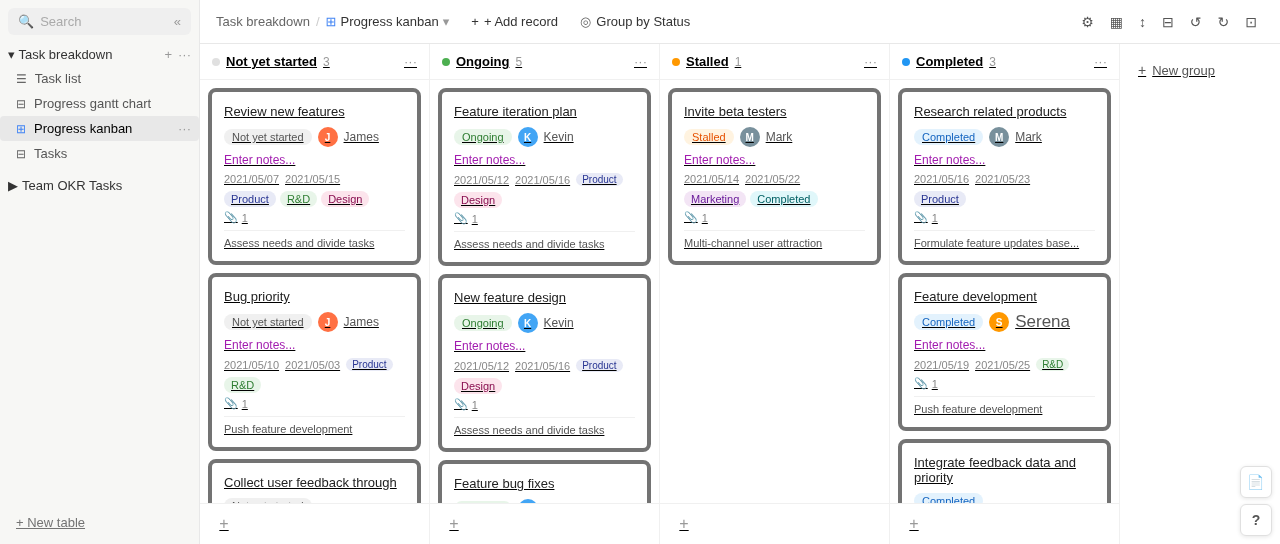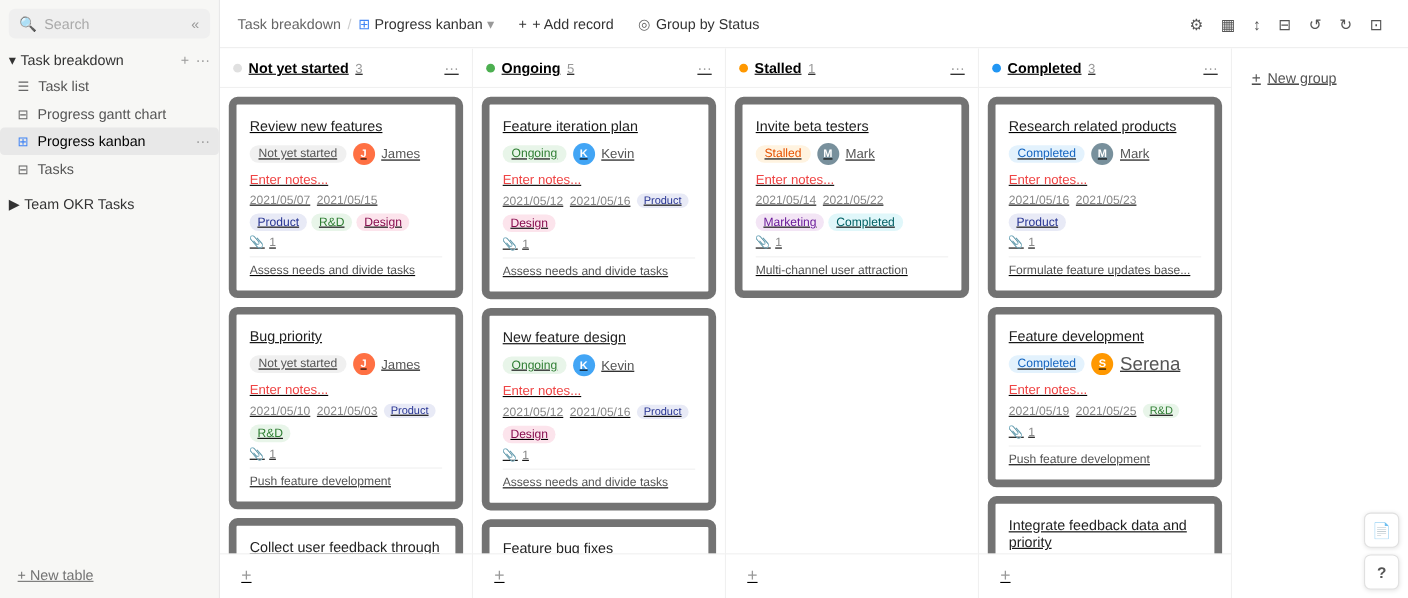--- a/index.html
+++ b/index.html
@@ -46,41 +46,41 @@
     .dot-not-started { background: #e0e0e0; }
     .dot-ongoing { background: #4CAF50; }
     .dot-stalled { background: #FF9800; }
     .dot-completed { background: #2196F3; }
 
     .kanban-cards { flex: 1; overflow-y: auto; padding: 8px; display: flex; flex-direction: column; gap: 8px; }
     .kanban-footer { padding: 8px 12px; border-top: 1px solid #f0f0f0; }
     .add-card-btn { display: flex; align-items: center; justify-content: center; width: 24px; height: 24px; border-radius: 4px; cursor: pointer; color: #999; font-size: 16px; border: none; background: none; }
 
     
-    .card { background: #fff; border: 7px solid #737373; border-radius: 8px; padding: 12px; cursor: pointer; }
+    .card { background: #fff; border: 4px solid #737373; border-radius: 8px; padding: 12px; cursor: pointer; }
     .card-title { font-size: 13px; font-weight: 500; color: #222; margin-bottom: 8px; }
     .card-meta { display: flex; align-items: center; gap: 6px; margin-bottom: 6px; flex-wrap: wrap; }
     .status-badge { padding: 2px 8px; border-radius: 12px; font-size: 11px; font-weight: 500; }
     .badge-not-started { background: #f0f0f0; color: #555; }
     .badge-ongoing { background: #e8f5e9; color: #2e7d32; }
     .badge-stalled { background: #fff3e0; color: #e65100; }
     .badge-completed { background: #e3f2fd; color: #1565c0; }
     .badge-rnd { background: #e8f5e9; color: #2e7d32; }
     .badge-design { background: #fce4ec; color: #880e4f; }
     .badge-product { background: #e8eaf6; color: #283593; }
     .badge-marketing { background: #f3e5f5; color: #6a1b9a; }
     .badge-operations { background: #e0f7fa; color: #006064; }
 
     .avatar { width: 20px; height: 20px; border-radius: 50%; display: flex; align-items: center; justify-content: center; font-size: 10px; font-weight: 600; color: #fff; flex-shrink: 0; }
     .avatar-james { background: #ff7043; }
     .avatar-kevin { background: #42a5f5; }
     .avatar-mark { background: #78909c; }
     .avatar-serena { background: #ff9800; }
 
-    .card-notes { color: #ef4444; font-size: 12px; margin-bottom: 6px; }
+    .card-notes { color: #a21caf; font-size: 12px; margin-bottom: 6px; }
     .card-dates { display: flex; gap: 6px; font-size: 11px; color: #888; margin-bottom: 6px; align-items: center; flex-wrap: wrap; }
     .card-tags { display: flex; gap: 4px; flex-wrap: wrap; margin-bottom: 4px; }
     .card-tag { padding: 2px 7px; border-radius: 10px; font-size: 11px; font-weight: 500; }
     .card-attachment { display: flex; align-items: center; gap: 4px; font-size: 11px; color: #888; margin-top: 4px; }
     .card-desc { font-size: 11px; color: #555; margin-top: 6px; padding-top: 6px; border-top: 1px solid #f0f0f0; }
     .card-desc-truncated { white-space: nowrap; overflow: hidden; text-overflow: ellipsis; max-width: 180px; }
 
     
     .kanban-cards::-webkit-scrollbar { width: 4px; }
     .kanban-cards::-webkit-scrollbar-thumb { background: #ddd; border-radius: 2px; }

